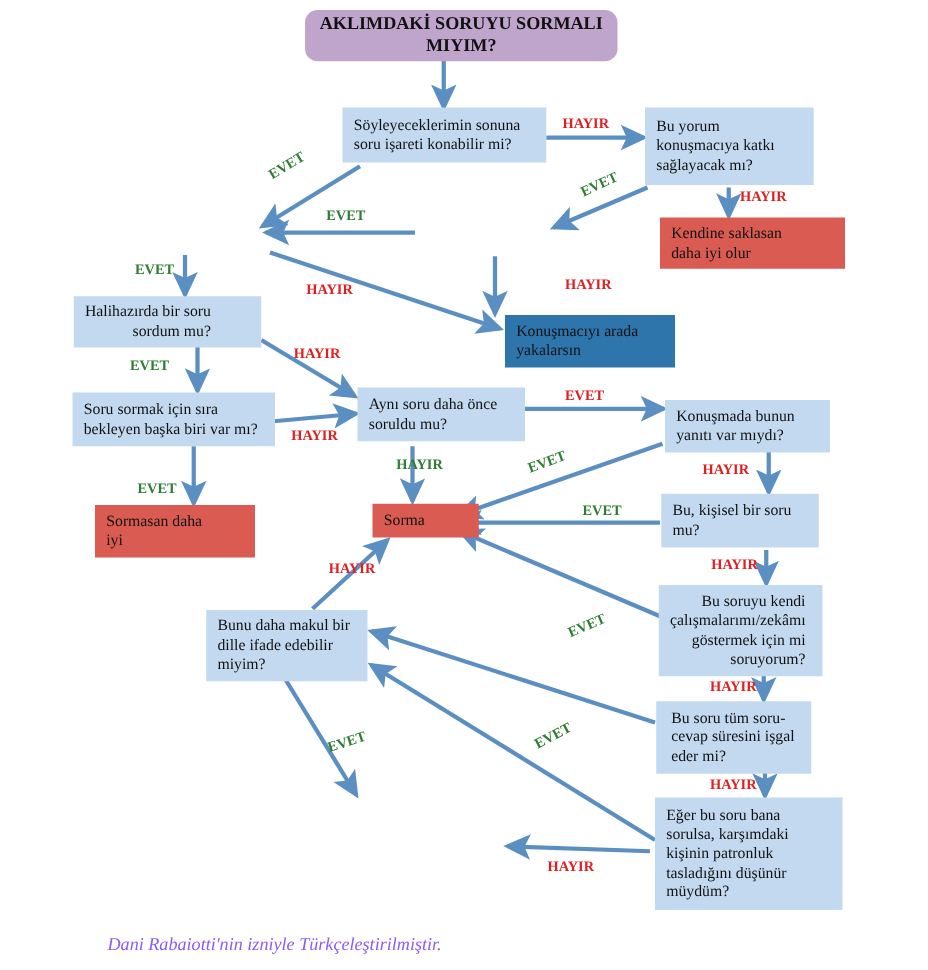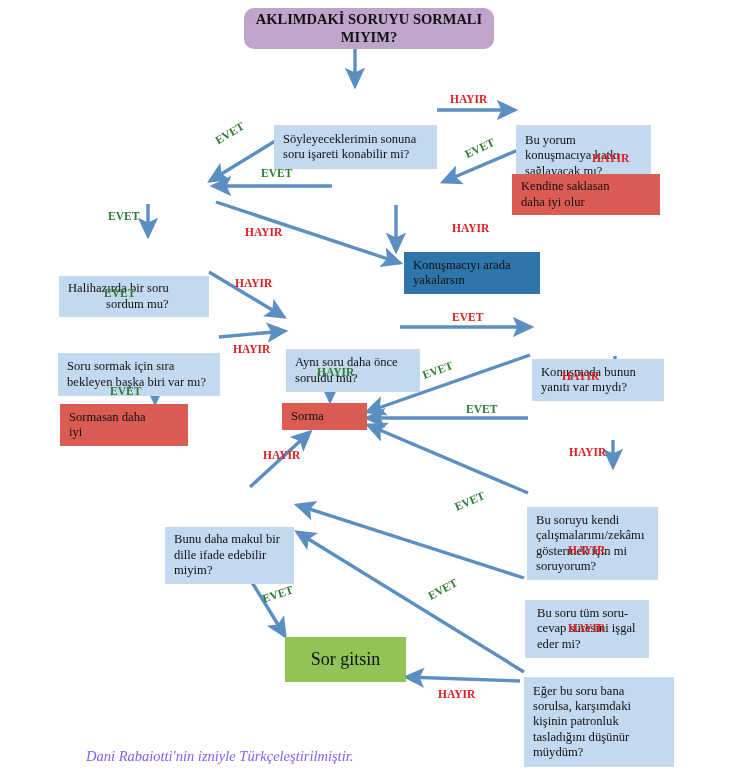--- a/index.html
+++ b/index.html
@@ -30,33 +30,33 @@
     align-items: center;
     padding: 7px 9px;
     line-height: 1.22;
     color: #111111;
     font-size: 12.6px;
     z-index: 3;
   }
   .node span { display: block; white-space: pre-line; }
   .q {          
     background: #c3d9ef;
-    margin-top: 39px;
   }
   .start {      
     background: #bfa5cb;
     font-weight: bold;
     font-size: 14.5px;
     text-align: center;
     justify-content: center;
     border-radius: 10px;
   }
   .start span { text-align: center; }
   .stop {       
     background: #d95b52;
+    margin-left: 16px;
   }
   .mid {        
     background: #2e75ac;
   }
   .go {         
     background: #93c356;
     font-size: 18px;
     justify-content: center;
   }
   .lbl {
@@ -197,22 +197,26 @@
 
   <div class="node q" style="left:532px; top:320px; width:132px; height:42px;">
     <span>Konuşmada bunun
 yanıtı var mıydı?</span>
   </div>
 
   <div class="node stop" style="left:282px; top:403px; width:85px; height:27px;">
     <span>Sorma</span>
   </div>
 
-
-  <div class="node q" style="left:527px; top:468px; width:131px; height:73px;">
+  <div class="node q" style="left:529px; top:395px; width:126px; height:43px;">
+    <span>Bu, kişisel bir soru
+mu?</span>
+  </div>
+
+  <div class="node q" style="left:527px; top:468px; width:131px; height:73px;text-align:right;">
     <span>Bu soruyu kendi
 çalışmalarımı/zekâmı
 göstermek için mi
 soruyorum?</span>
   </div>
 
   <div class="node q" style="left:525px; top:561px; width:124px; height:58px;padding-left:12px;">
     <span>Bu soru tüm soru-
 cevap süresini işgal
 eder mi?</span>
@@ -225,23 +229,20 @@
   </div>
 
   <div class="node q" style="left:524px; top:638px; width:150px; height:90px;">
     <span>Eğer bu soru bana
 sorulsa, karşımdaki
 kişinin patronluk
 tasladığını düşünür
 müydüm?</span>
   </div>
 
-  <div class="node go" style="left:285px; top:637px; width:121px; height:45px;">
-    <span>Sor gitsin</span>
-  </div>
 
   <div class="lbl no" style="left:450px; top:93px;">HAYIR</div>
   <div class="lbl yes" style="left:214px; top:127px; transform:rotate(-31deg);">EVET</div>
   <div class="lbl no" style="left:592px; top:152px;">HAYIR</div>
   <div class="lbl yes" style="left:464px; top:142px; transform:rotate(-25deg);">EVET</div>
   <div class="lbl yes" style="left:261px; top:167px;">EVET</div>
   <div class="lbl no" style="left:452px; top:222px;">HAYIR</div>
   <div class="lbl yes" style="left:108px; top:210px;">EVET</div>
   <div class="lbl no" style="left:245px; top:226px;">HAYIR</div>
   <div class="lbl yes" style="left:104px; top:287px;">EVET</div>

